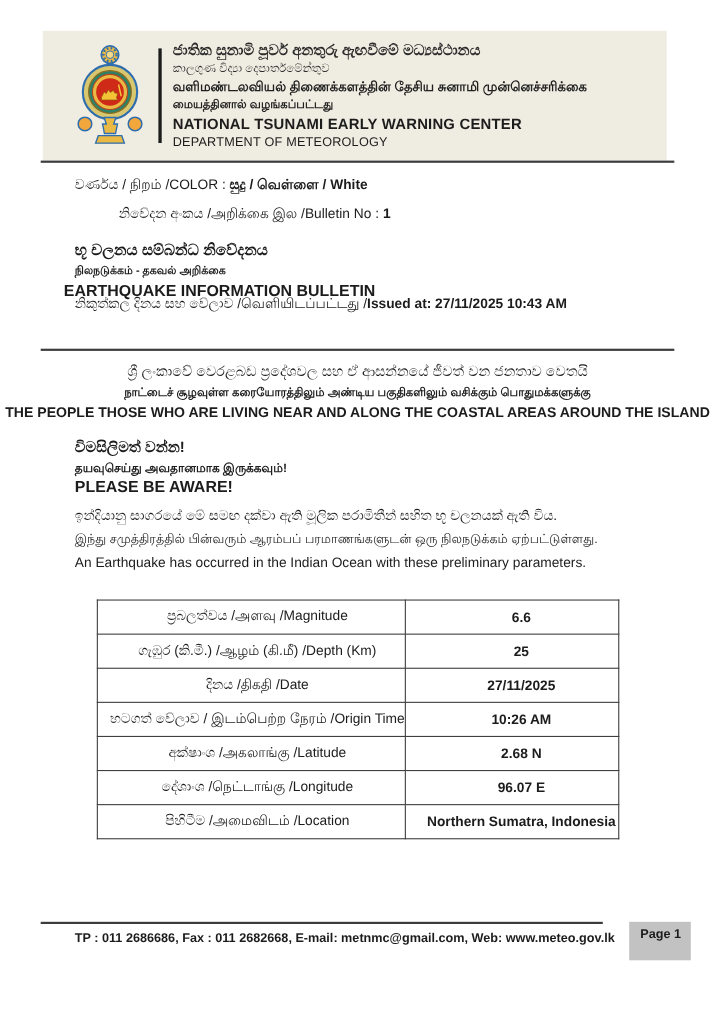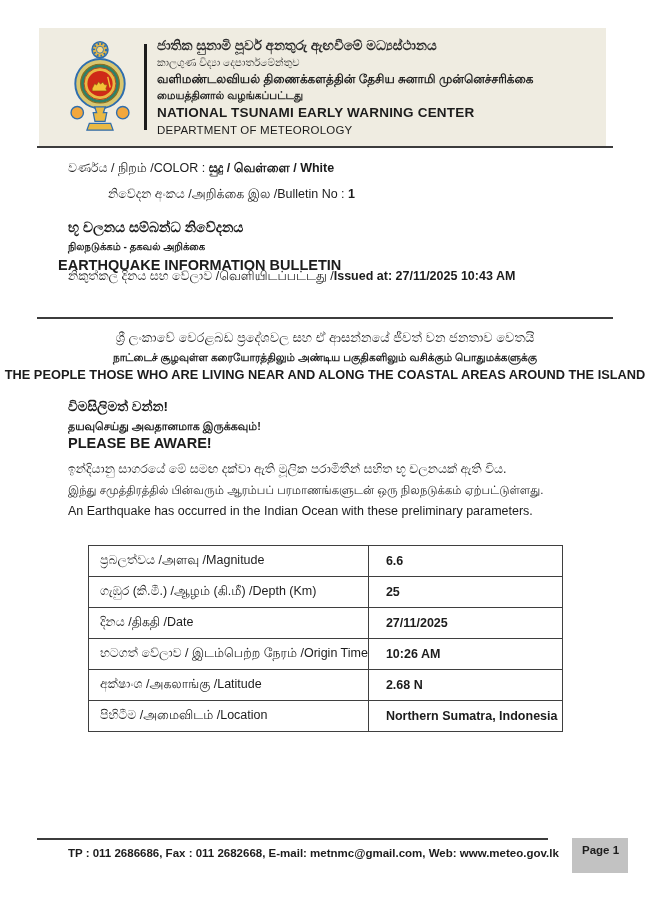--- a/index.html
+++ b/index.html
@@ -28,20 +28,21 @@
 
   .fs-body { font-size:12.5px; }
   .b { font-weight:bold; }
 
   .centered { position:absolute; left:0; width:650px; text-align:center; white-space:nowrap; }
 
   
   .params {
     position:absolute; top:545px; left:88px; width:475px;
     border-collapse:collapse;
+    text-align:center;
   }
   .params td {
     border:1.6px solid #3f3f3f; height:30px; font-size:12.5px;
     padding:0 0 0 11px; vertical-align:middle; white-space:nowrap;
   }
   .params td.val { width:197px; font-weight:bold; padding-left:17px; }
   .params td.lbl { width:268px; }
 
   
   .page-badge {
@@ -135,20 +136,24 @@
     </tr>
     <tr>
       <td class="lbl">හටගත් වේලාව / இடம்பெற்ற நேரம் /Origin Time</td>
       <td class="val">10:26 AM</td>
     </tr>
     <tr>
       <td class="lbl">අක්ෂාංශ /அகலாங்கு /Latitude</td>
       <td class="val">2.68 N</td>
     </tr>
     <tr>
+      <td class="lbl">දේශාංශ /நெட்டாங்கு /Longitude</td>
+      <td class="val">96.07 E</td>
+    </tr>
+    <tr>
       <td class="lbl">පිහිටීම  /அமைவிடம் /Location</td>
       <td class="val">Northern Sumatra, Indonesia</td>
     </tr>
   </tbody>
     </table>
 
   <div class="rule" style="top:838px; left:37px; width:511px;"></div>
   <div class="abs b" style="top:847px; left:68px; font-size:11.5px;">TP : 011 2686686, Fax : 011 2682668, E-mail: metnmc@gmail.com, Web: www.meteo.gov.lk</div>
   <div class="page-badge">Page 1</div>
 

